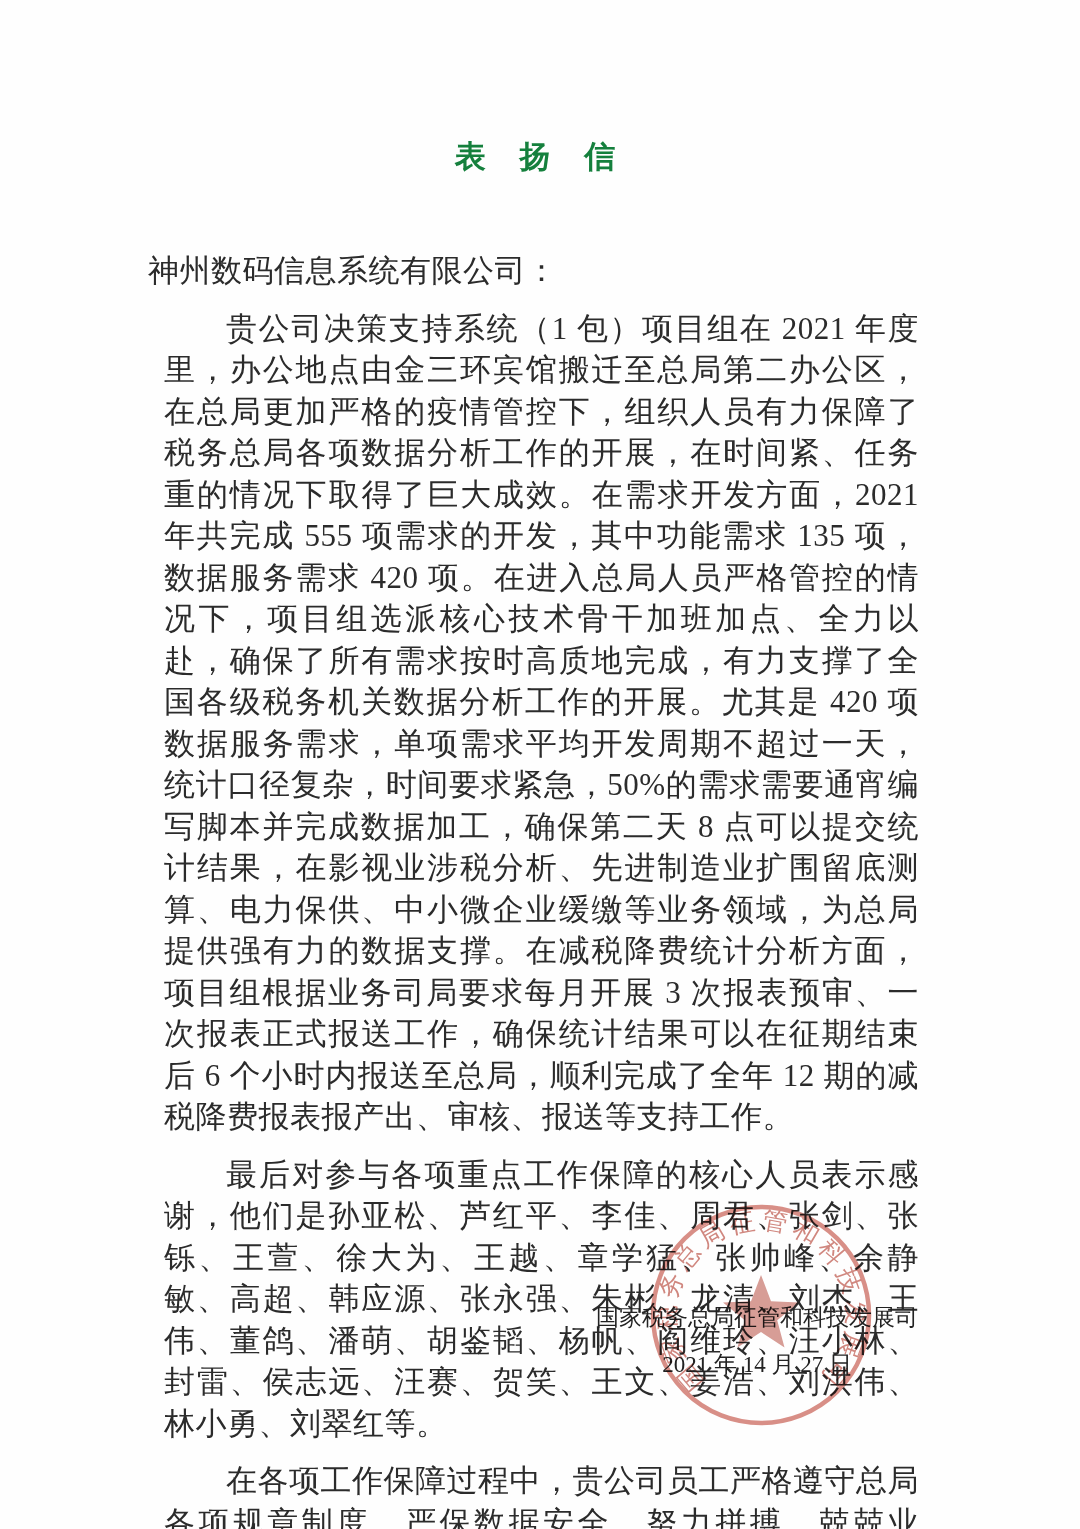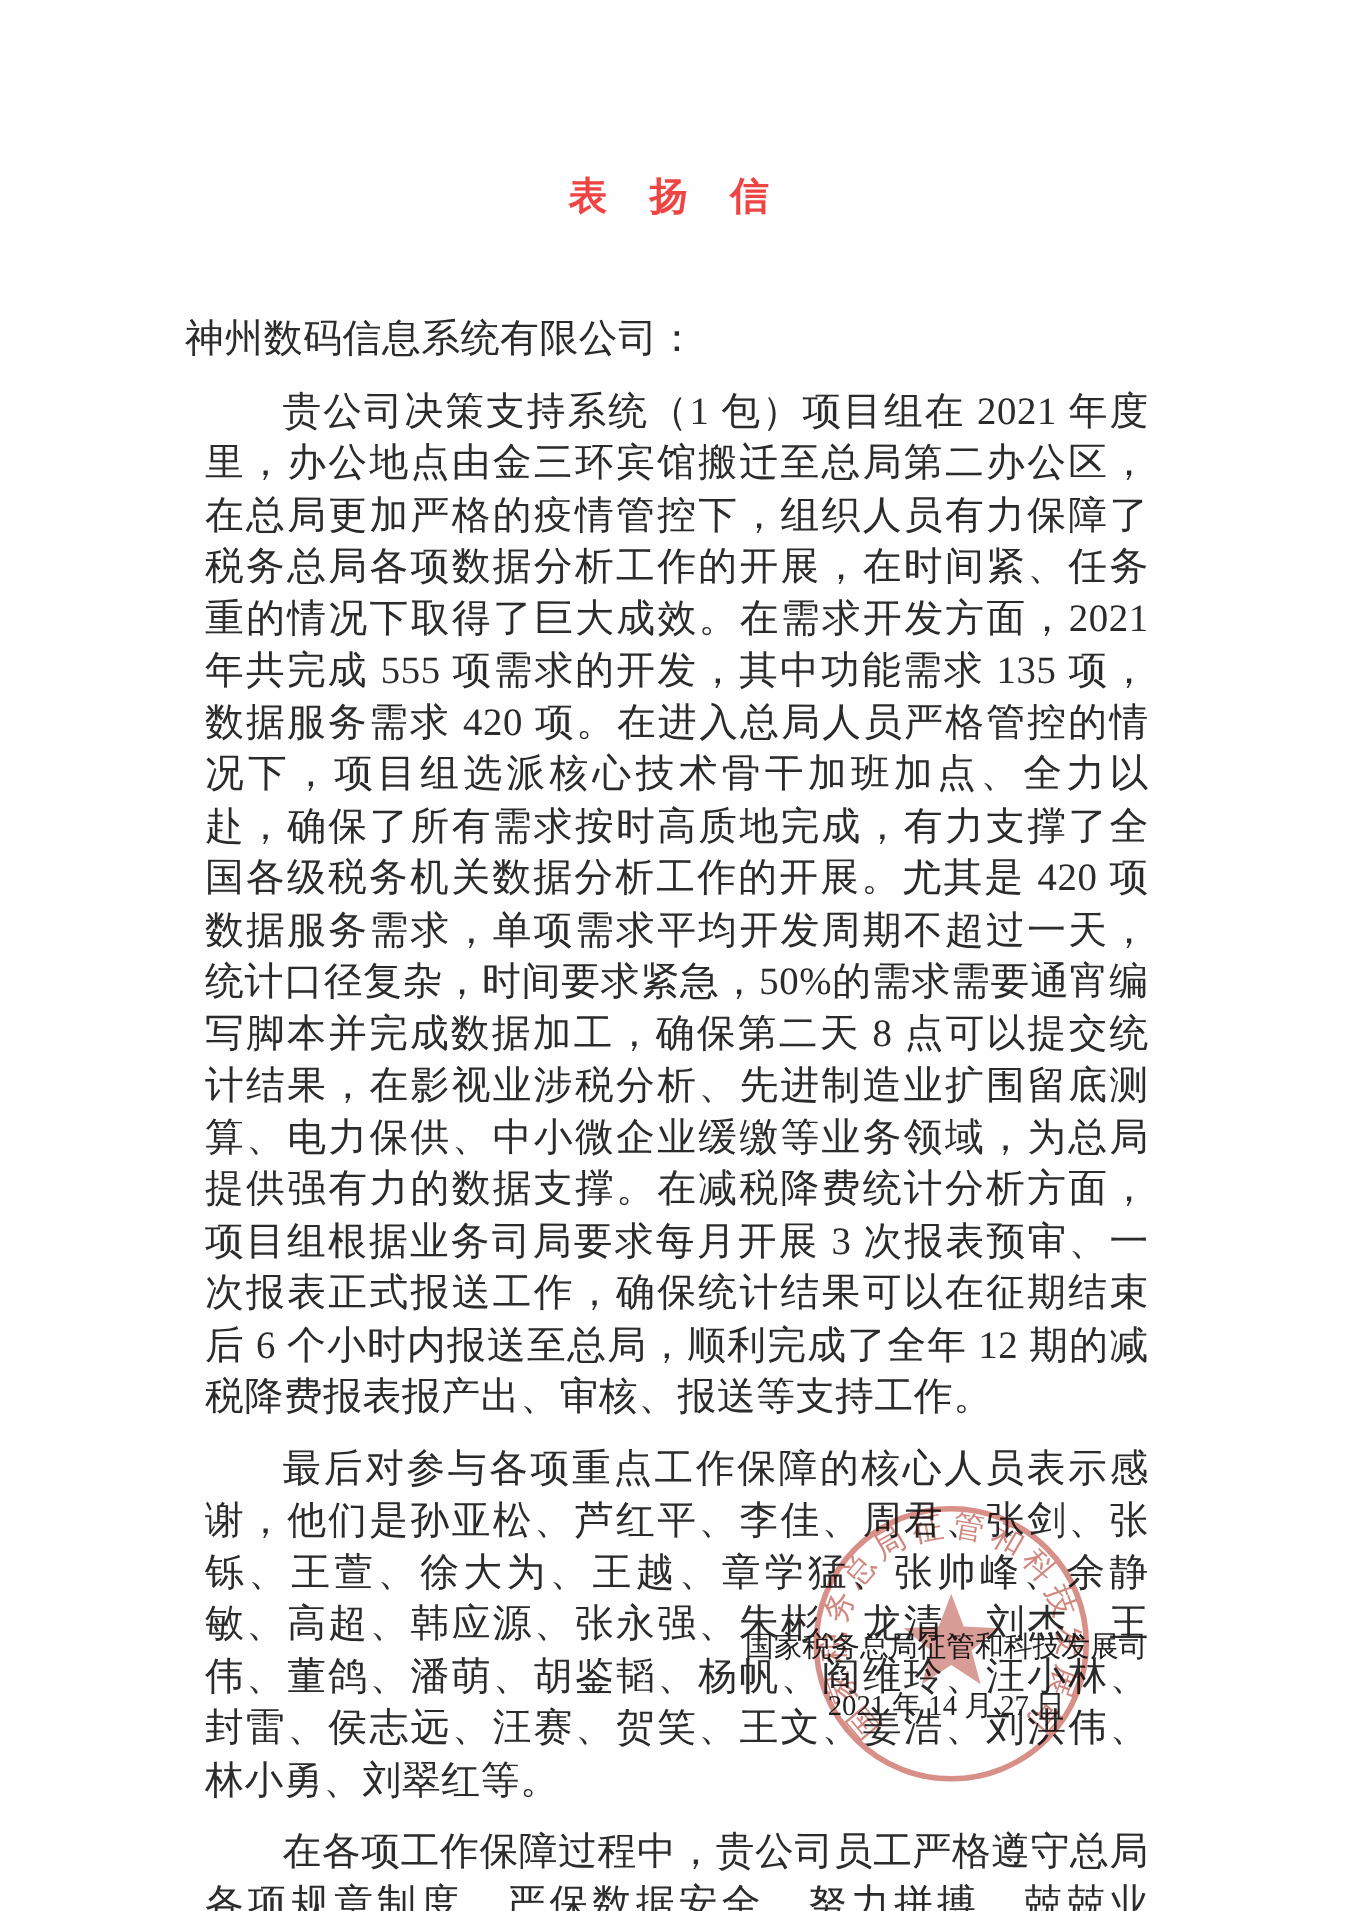--- a/index.html
+++ b/index.html
@@ -19,21 +19,21 @@
   .doc-title {
     position: absolute;
     top: 136px;
     left: 0;
     width: 100%;
     text-align: center;
     font-size: 31px;
     font-weight: bold;
     letter-spacing: 10px;
     word-spacing: 6px;
-    color: #ef4444;
+    color: #15803d;
   }
   .content {
     position: absolute;
     left: 148px;
     top: 250px;
     width: 787px;
     font-size: 31px;
     line-height: 41.5px;
     text-align: justify;
     letter-spacing: 0.5px;

